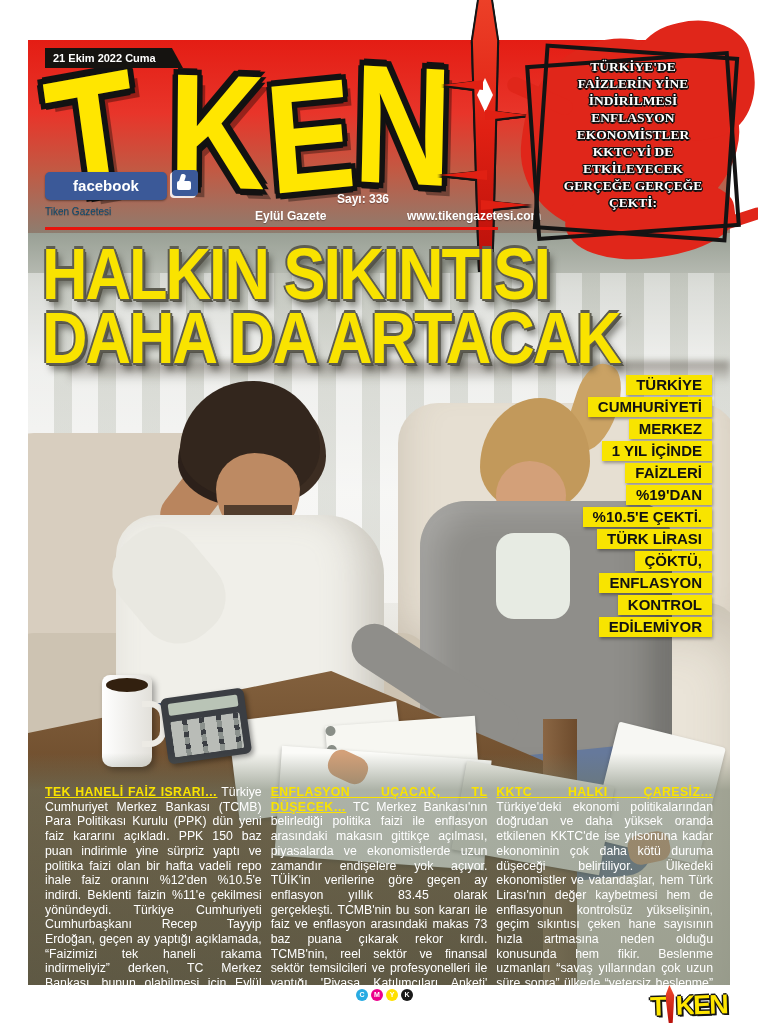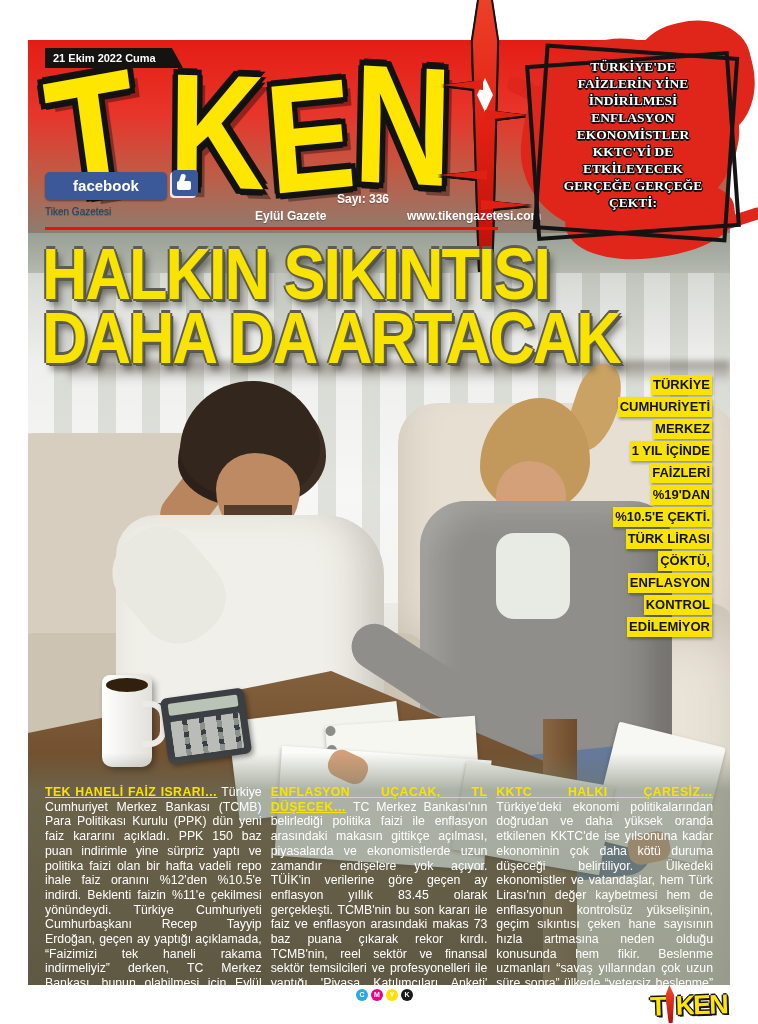--- a/index.html
+++ b/index.html
@@ -192,21 +192,21 @@
     transform:scale(1.0,1.16);transform-origin:left top;
     text-shadow:
       -2px 0 0 #5d5c50,2px 0 0 #5d5c50,0 -2px 0 #5d5c50,0 2px 0 #5d5c50,
       3px 3px 0 #55544a,5px 6px 7px rgba(35,35,25,.55);
   }
 
   
   #side-lines{right:46px;top:375px;z-index:36;display:flex;flex-direction:column;align-items:flex-end;}
   .yellow-line{
     display:inline-block;background:#f8e400;color:#121212;
-    font-weight:bold;font-size:13px;line-height:18px;padding:1px 2px;margin-bottom:2px;
+    font-weight:bold;font-size:15px;line-height:18px;padding:1px 10px;margin-bottom:2px;
     box-shadow:1px 2px 3px rgba(0,0,0,.35);white-space:nowrap;
   }
 
   
   #columns{left:45px;top:785px;width:668px;z-index:38;display:flex;gap:9px;}
   .col{flex:1;color:#fff;font-size:12.3px;line-height:14.7px;text-align:justify;}
   .col .lead{color:#f9e300;font-weight:bold;letter-spacing:.4px;text-decoration:underline;}
 
   
   #cmyk{left:356px;top:989px;z-index:40;display:flex;gap:3px;}

